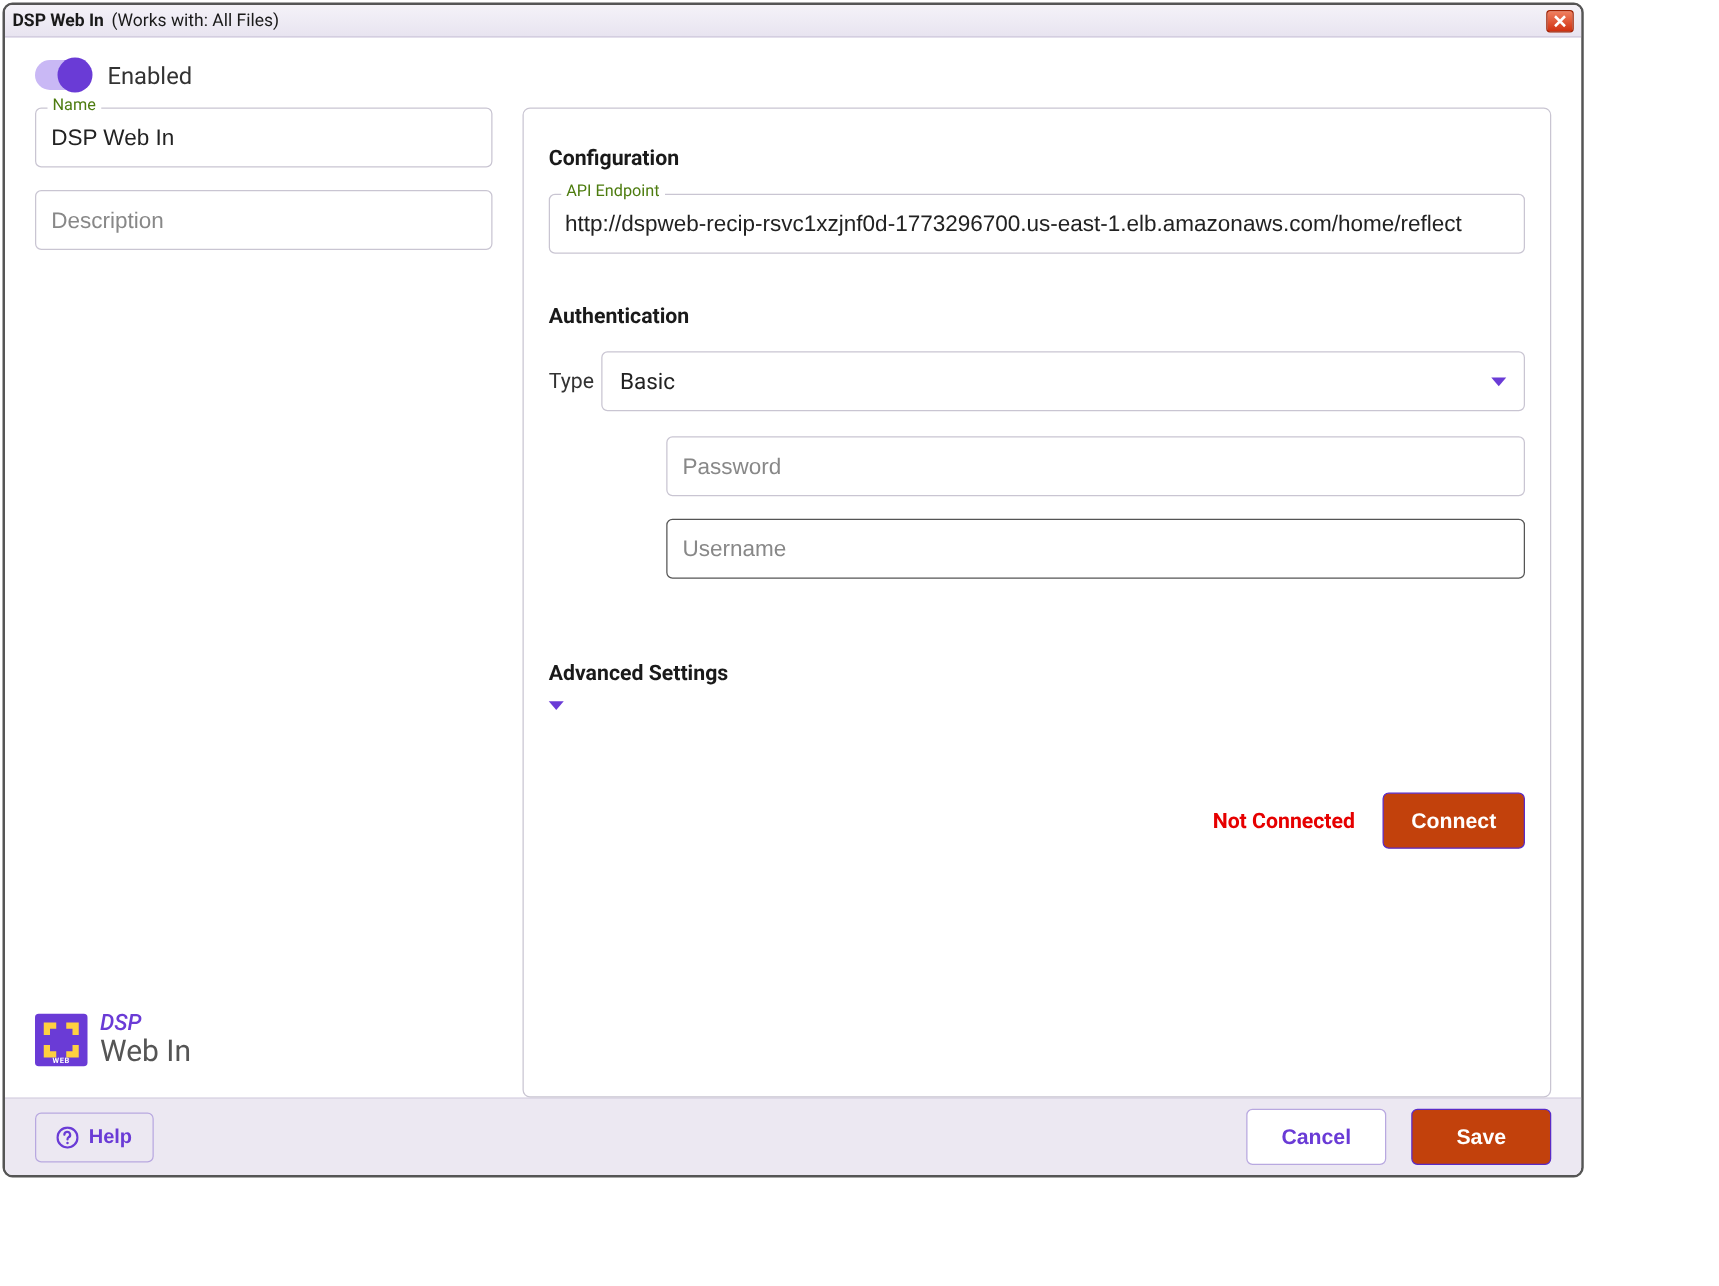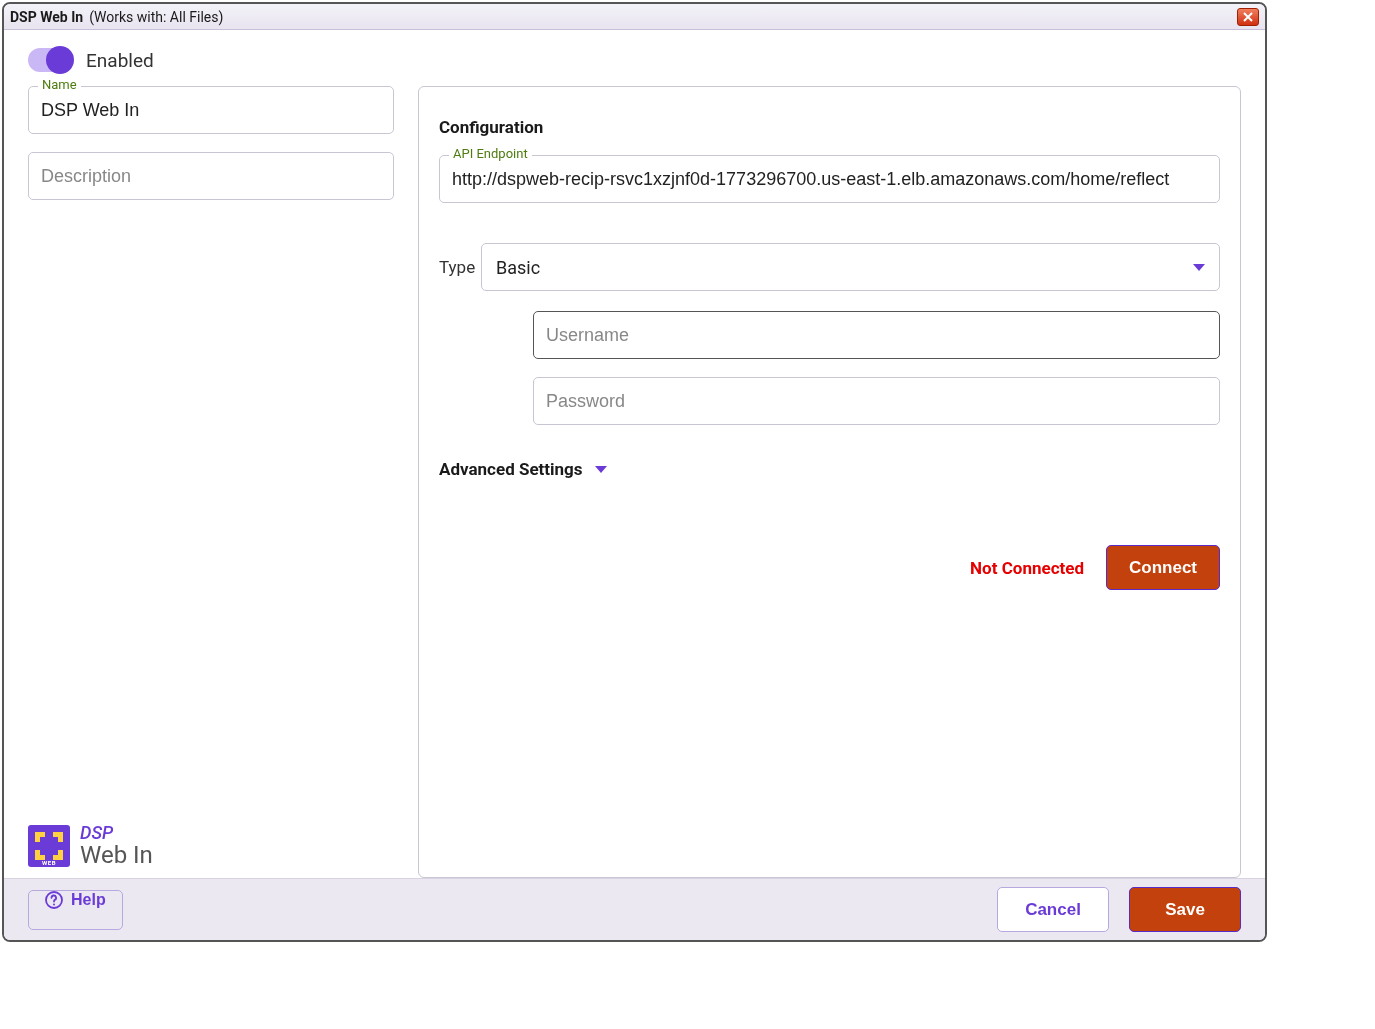--- a/index.html
+++ b/index.html
@@ -159,24 +159,24 @@
     border-right: 6px solid transparent;
     border-top: 7px solid #6a3bd6;
   }
   .cred-field {
     margin-left: 94px;
     margin-bottom: 18px;
   }
   .cred-field .text-input { width: 100%; }
   .adv-row {
     display: flex;
-    align-items: center;
     gap: 12px;
-    margin-top: 16px;
-    cursor: pointer;
+    margin-top: 48px;
+    cursor: pointer;
+    flex-direction: column;
   }
   .adv-row .section-title { margin-bottom: 0; }
   .connect-row {
     display: flex;
     align-items: center;
     justify-content: flex-end;
     gap: 22px;
     margin-top: 66px;
   }
   .status-text {
@@ -202,21 +202,21 @@
     border-color: #5a2bc6;
   }
   .btn-secondary {
     background: #fff;
     color: #6a3bd6;
     border-color: #b8a8e0;
   }
   .logo-block {
     position: absolute;
     left: 24px;
-    bottom: 10px;
+    bottom: 24px;
     display: flex;
     align-items: center;
     gap: 10px;
   }
   .logo-icon {
     width: 42px; height: 42px;
     background: #6a3bd6;
     border-radius: 3px;
     display: flex; align-items: center; justify-content: center;
     flex-direction: column;
@@ -259,20 +259,21 @@
   .help-btn {
     height: 40px;
     border: 1.5px solid #b8a8e0;
     border-radius: 5px;
     background: transparent;
     color: #6a3bd6;
     font-size: 16px;
     font-weight: 700;
     padding: 0 16px;
     display: flex;
+    align-items: center;
     gap: 8px;
     cursor: pointer;
   }
   .footer .btn { margin-left: 20px; min-width: 112px; }
 </style>
 </head>
 <body>
 
 <div class="window">
 
@@ -308,32 +309,33 @@
         </div>
       </div>
 
       <div class="right-col">
         <div class="section-title">Configuration</div>
         <div class="field-wrap config-field">
           <span class="legend">API Endpoint</span>
           <input class="text-input" value="http://dspweb-recip-rsvc1xzjnf0d-1773296700.us-east-1.elb.amazonaws.com/home/reflect" style="">
         </div>
 
+        <div class="section-title">Authentication</div>
         <div class="auth-row">
           <span class="auth-label">Type</span>
           <div class="select">
             <span>Basic</span>
             <span class="select-arrow"></span>
           </div>
         </div>
         <div class="cred-field">
+          <input type="password" class="text-input" placeholder="Password" style="">
+        </div>
+        <div class="cred-field">
           <input class="text-input focused" placeholder="Username" style="">
-        </div>
-        <div class="cred-field">
-          <input type="password" class="text-input" placeholder="Password" style="">
         </div>
 
         <div class="adv-row">
           <span class="section-title">Advanced Settings</span>
           <span class="select-arrow"></span>
         </div>
 
         <div class="connect-row">
           <span class="status-text">Not Connected</span>
           <button class="btn btn-primary">Connect</button>

